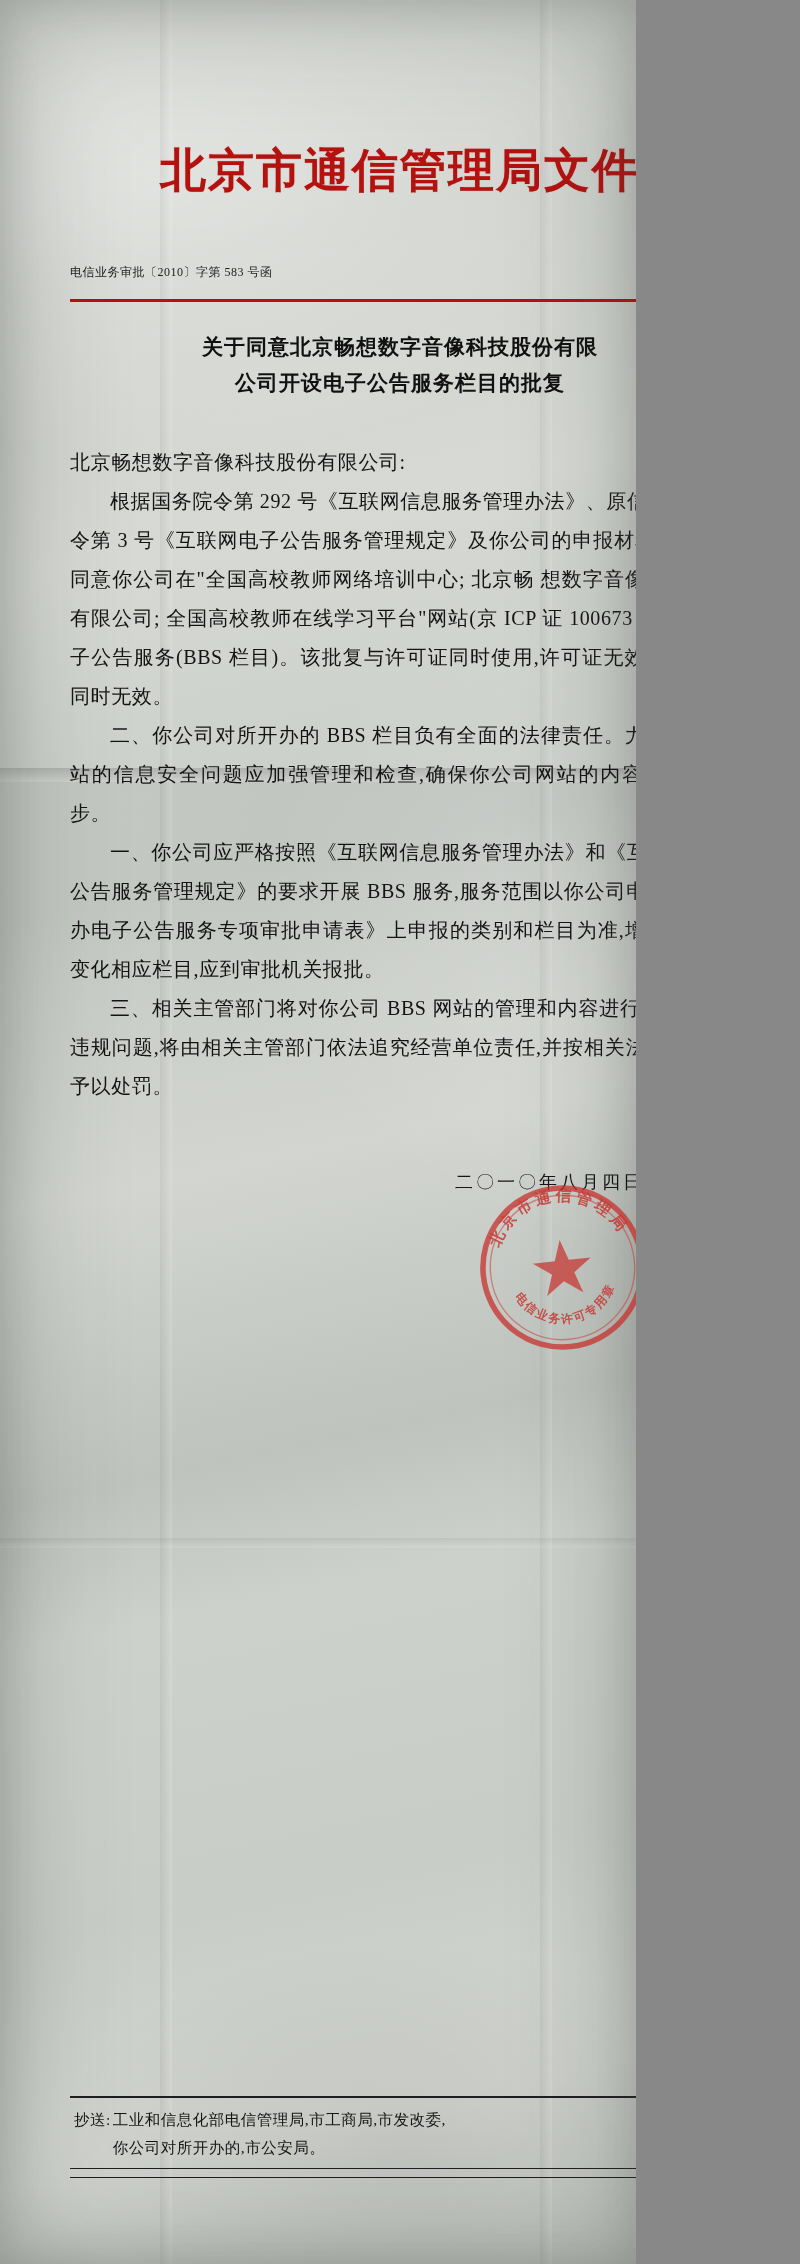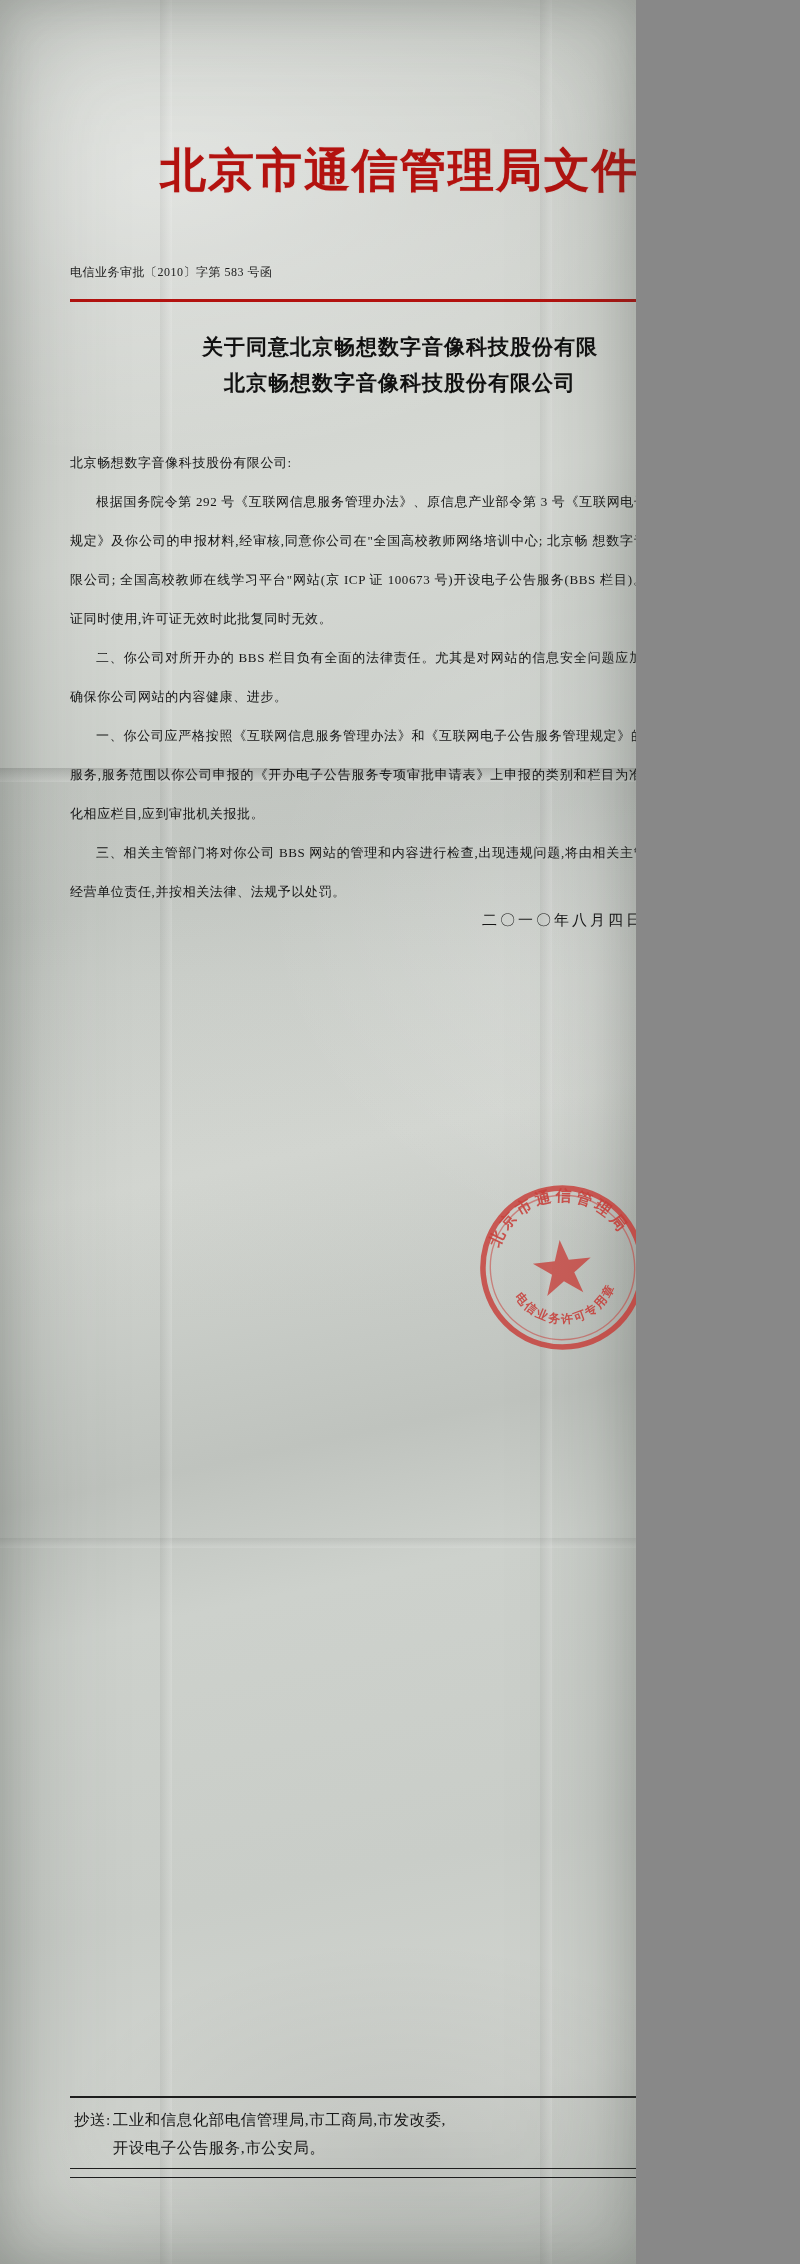--- a/index.html
+++ b/index.html
@@ -102,33 +102,34 @@
     font-weight: bold;
     font-size: 21px;
     line-height: 36px;
     color: #111;
     letter-spacing: 1px;
   }
   .subject .ln2 { display: block; }
 
   .body-block {
     margin-top: 42px;
-    font-size: 13px;
+    font-size: 20px;
     line-height: 39px;
     color: #141414;
     text-align: justify;
     letter-spacing: 0.6px;
   }
   .body-block p { margin: 0; }
   .indent { text-indent: 2em; }
 
   .sig-date {
+    margin-top: 64px;
     text-align: right;
     padding-right: 86px;
-    font-size: 15px;
+    font-size: 18px;
     letter-spacing: 3px;
     color: #151515;
     position: relative;
     z-index: 3;
   }
 
   
   .seal {
     position: absolute;
     left: 470px;
@@ -197,21 +198,21 @@
   <div class="content">
 
     <div class="doc-title">北京市通信管理局文件</div>
 
     <div class="doc-number">电信业务审批〔2010〕字第 583 号函</div>
 
     <div class="red-rule"></div>
 
     <div class="subject">
       <span>关于同意北京畅想数字音像科技股份有限</span>
-      <span class="ln2">北京畅想数字音像科技股份有限公司</span>
+      <span class="ln2">公司开设电子公告服务栏目的批复</span>
     </div>
 
     <div class="body-block">
       <p>北京畅想数字音像科技股份有限公司:</p>
       <p class="indent">根据国务院令第 292 号《互联网信息服务管理办法》、原信息产业部令第 3 号《互联网电子公告服务管理规定》及你公司的申报材料,经审核,同意你公司在"全国高校教师网络培训中心; 北京畅 想数字音像科技股份有限公司; 全国高校教师在线学习平台"网站(京 ICP 证 100673 号)开设电子公告服务(BBS 栏目)。该批复与许可证同时使用,许可证无效时此批复同时无效。</p>
       <p class="indent">二、你公司对所开办的 BBS 栏目负有全面的法律责任。尤其是对网站的信息安全问题应加强管理和检查,确保你公司网站的内容健康、进步。</p>
       <p class="indent">一、你公司应严格按照《互联网信息服务管理办法》和《互联网电子公告服务管理规定》的要求开展 BBS 服务,服务范围以你公司申报的《开办电子公告服务专项审批申请表》上申报的类别和栏目为准,增加减少或变化相应栏目,应到审批机关报批。</p>
       <p class="indent">三、相关主管部门将对你公司 BBS 网站的管理和内容进行检查,出现违规问题,将由相关主管部门依法追究经营单位责任,并按相关法律、法规予以处罚。</p>
     </div>
 
@@ -234,21 +235,21 @@
       <textPath href="#sealBotArc" startOffset="50%" text-anchor="middle">电信业务许可专用章</textPath>
     </text>
   </svg>
 
   <div class="footer">
     <div class="footer-rule"></div>
     <div class="cc">
       <span class="cc-label">抄送:</span>
       <span class="cc-body">
         <div>工业和信息化部电信管理局,市工商局,市发改委,</div>
-        <div>开设电子公告服务,市公安局。</div>
+        <div>你公司对所开办的,市公安局。</div>
       </span>
     </div>
     <div class="footer-rule thin"></div>
     <div class="footer-rule thin" style="margin-top:8px;"></div>
   </div>
 
   <div class="vignette"></div>
 </div>
 
 </body></html>

